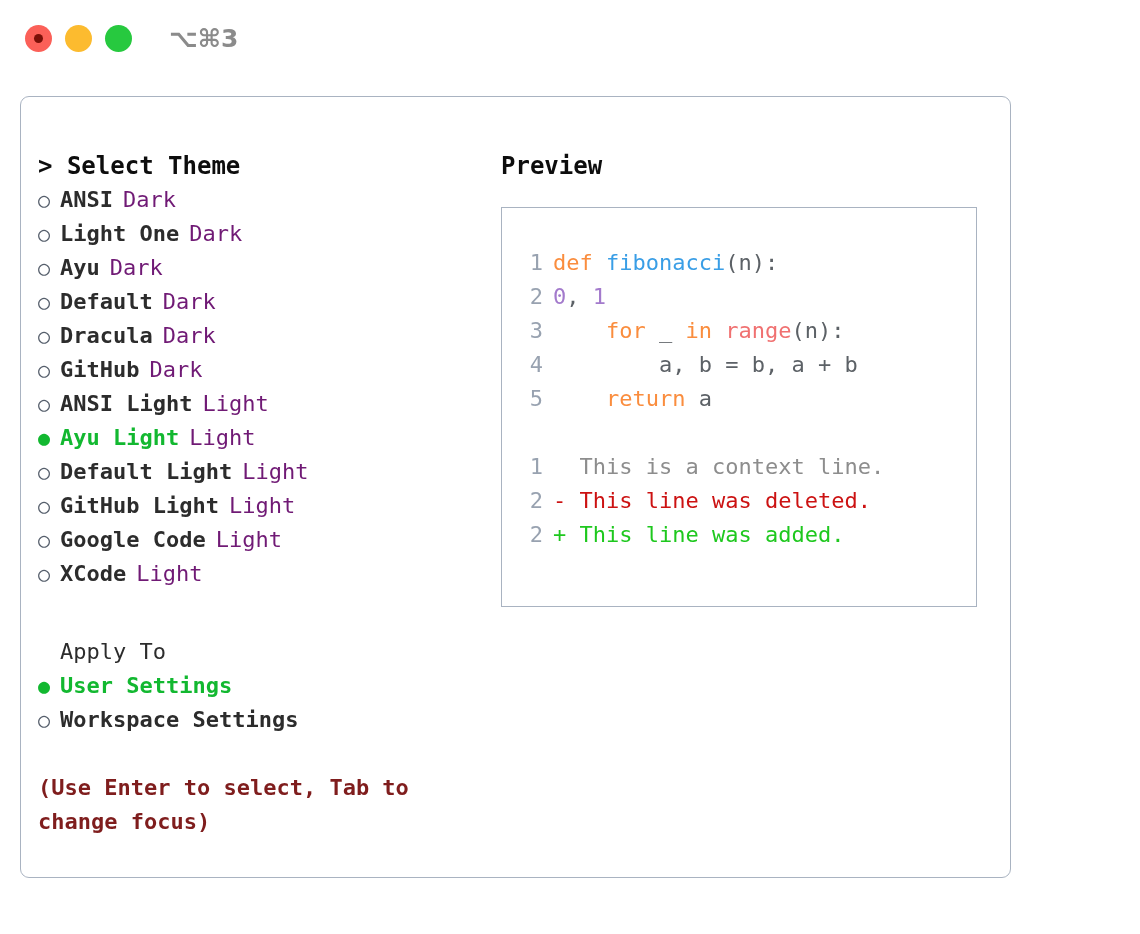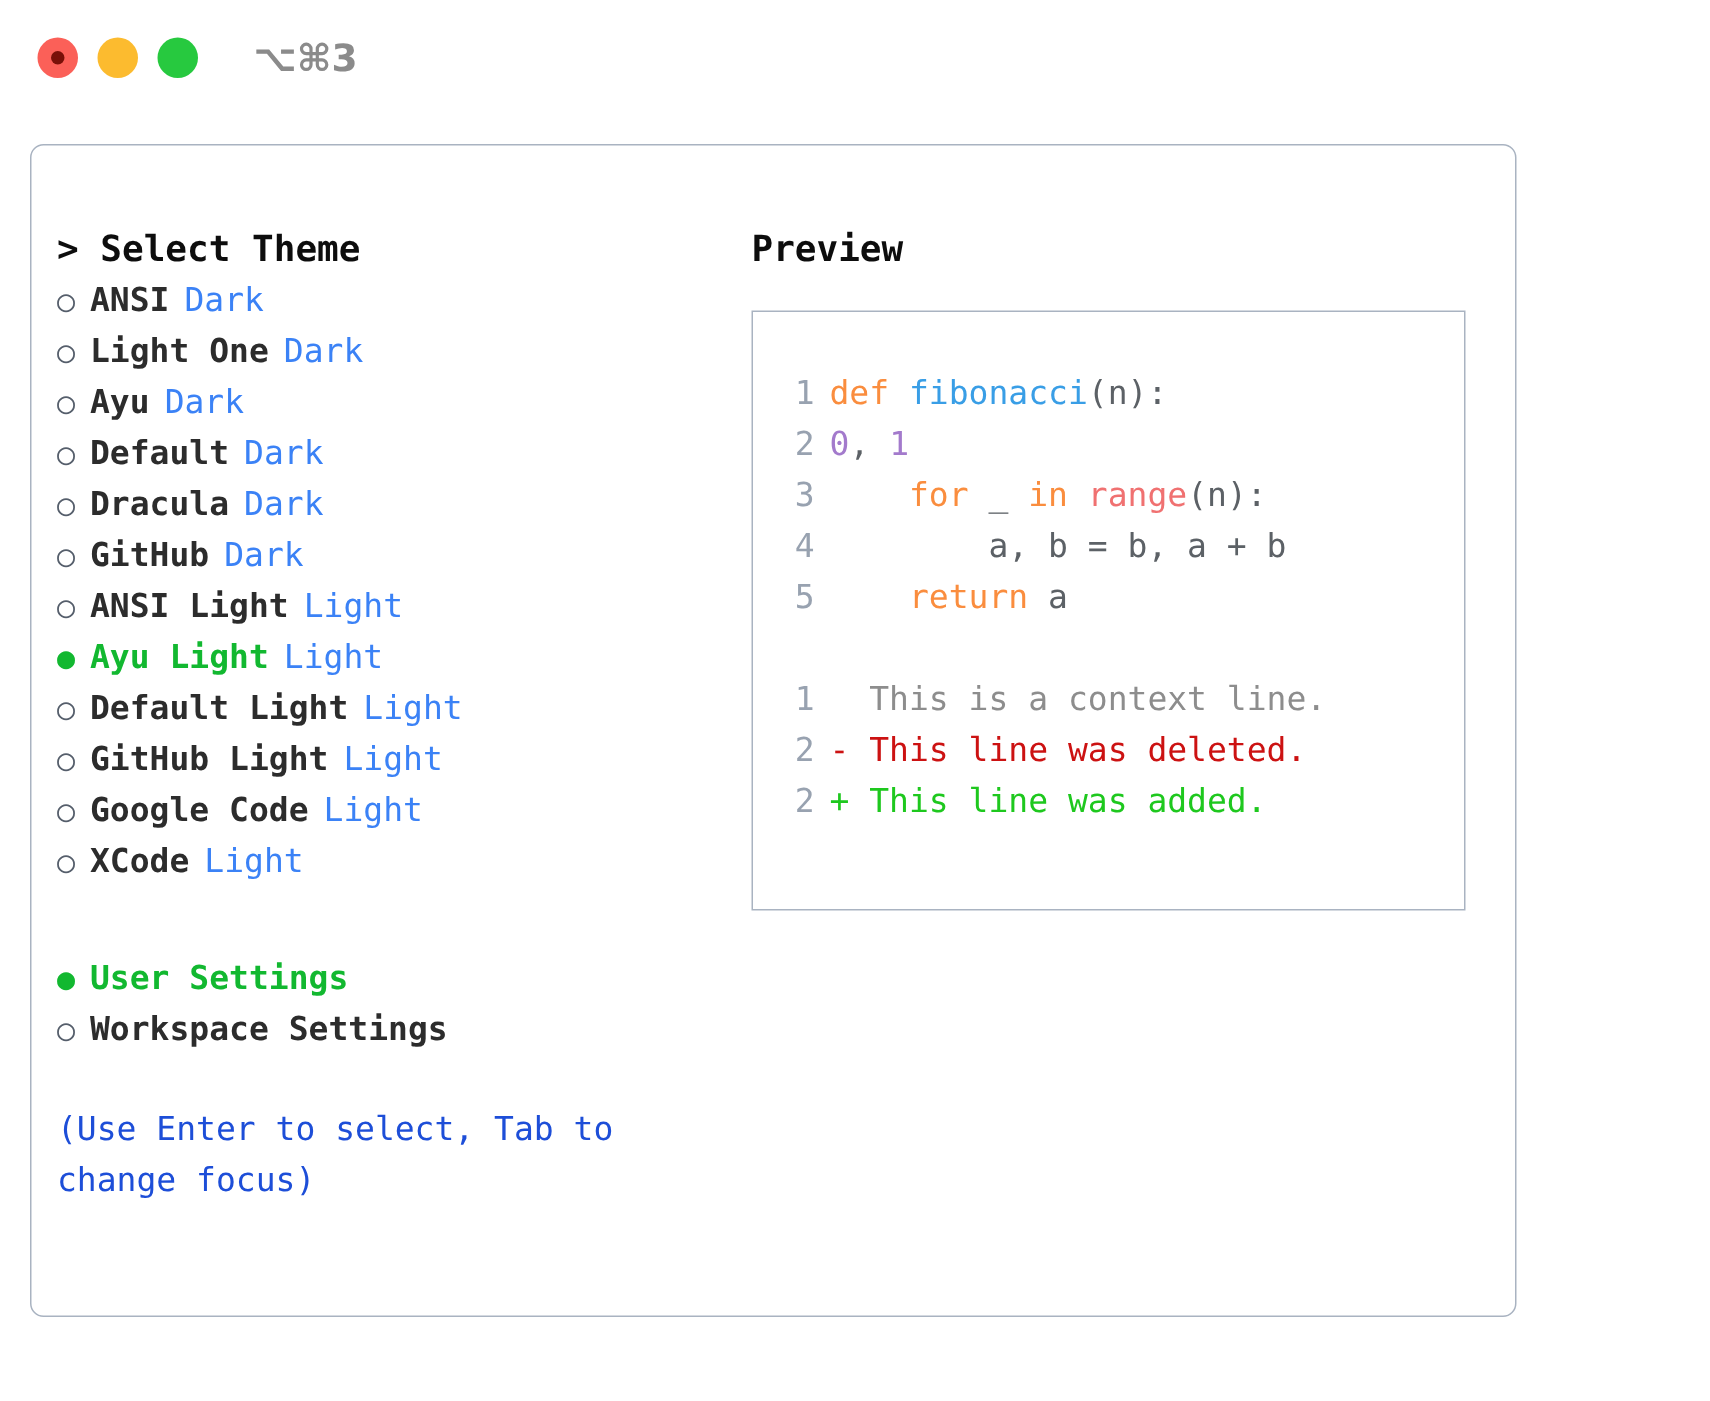--- a/index.html
+++ b/index.html
@@ -112,40 +112,41 @@
     font-size: 20px;
     color: #555e6b;
   }
   .theme-row.selected .bullet { color: #12b830; }
   .theme-name {
     color: #2c2c2c;
     font-weight: 700;
   }
   .theme-row.selected .theme-name { color: #12b830; }
   .theme-badge {
-    color: #3b82f6;
+    color: #701a75;
     padding-left: 10px;
     font-weight: 400;
   }
   .section-gap { height: 44px; }
   .apply-title {
     padding-left: 22px;
     font-size: 22px;
     color: #2c2c2c;
     line-height: 34px;
     height: 34px;
     white-space: pre;
   }
   .hint {
     margin-top: 34px;
     font-size: 22px;
-    color: #1d4ed8;
+    color: #7f1d1d;
     line-height: 34px;
     width: 410px;
     white-space: pre-wrap;
+    font-weight: bold;
   }
   
   .preview-title {
     font-family: "DejaVu Sans Mono", monospace;
     font-size: 24px;
     font-weight: 700;
     color: #0d0d0d;
     line-height: 34px;
     white-space: pre;
   }
@@ -218,20 +219,21 @@
           <div class="theme-row"><span class="bullet">○</span><span class="theme-name">ANSI Light</span><span class="theme-badge">Light</span></div>
           <div class="theme-row selected"><span class="bullet">●</span><span class="theme-name">Ayu Light</span><span class="theme-badge">Light</span></div>
           <div class="theme-row"><span class="bullet">○</span><span class="theme-name">Default Light</span><span class="theme-badge">Light</span></div>
           <div class="theme-row"><span class="bullet">○</span><span class="theme-name">GitHub Light</span><span class="theme-badge">Light</span></div>
           <div class="theme-row"><span class="bullet">○</span><span class="theme-name">Google Code</span><span class="theme-badge">Light</span></div>
           <div class="theme-row"><span class="bullet">○</span><span class="theme-name">XCode</span><span class="theme-badge">Light</span></div>
         </div>
 
       <div class="section-gap"></div>
 
+      <div class="apply-title">Apply To</div>
       <div id="apply-list">
           <div class="theme-row selected"><span class="bullet">●</span><span class="theme-name">User Settings</span></div>
           <div class="theme-row"><span class="bullet">○</span><span class="theme-name">Workspace Settings</span></div>
         </div>
 
       <div class="hint">(Use Enter to select, Tab to change focus)</div>
     </div>
 
     <div class="col-right">
       <div class="preview-title">Preview</div>

